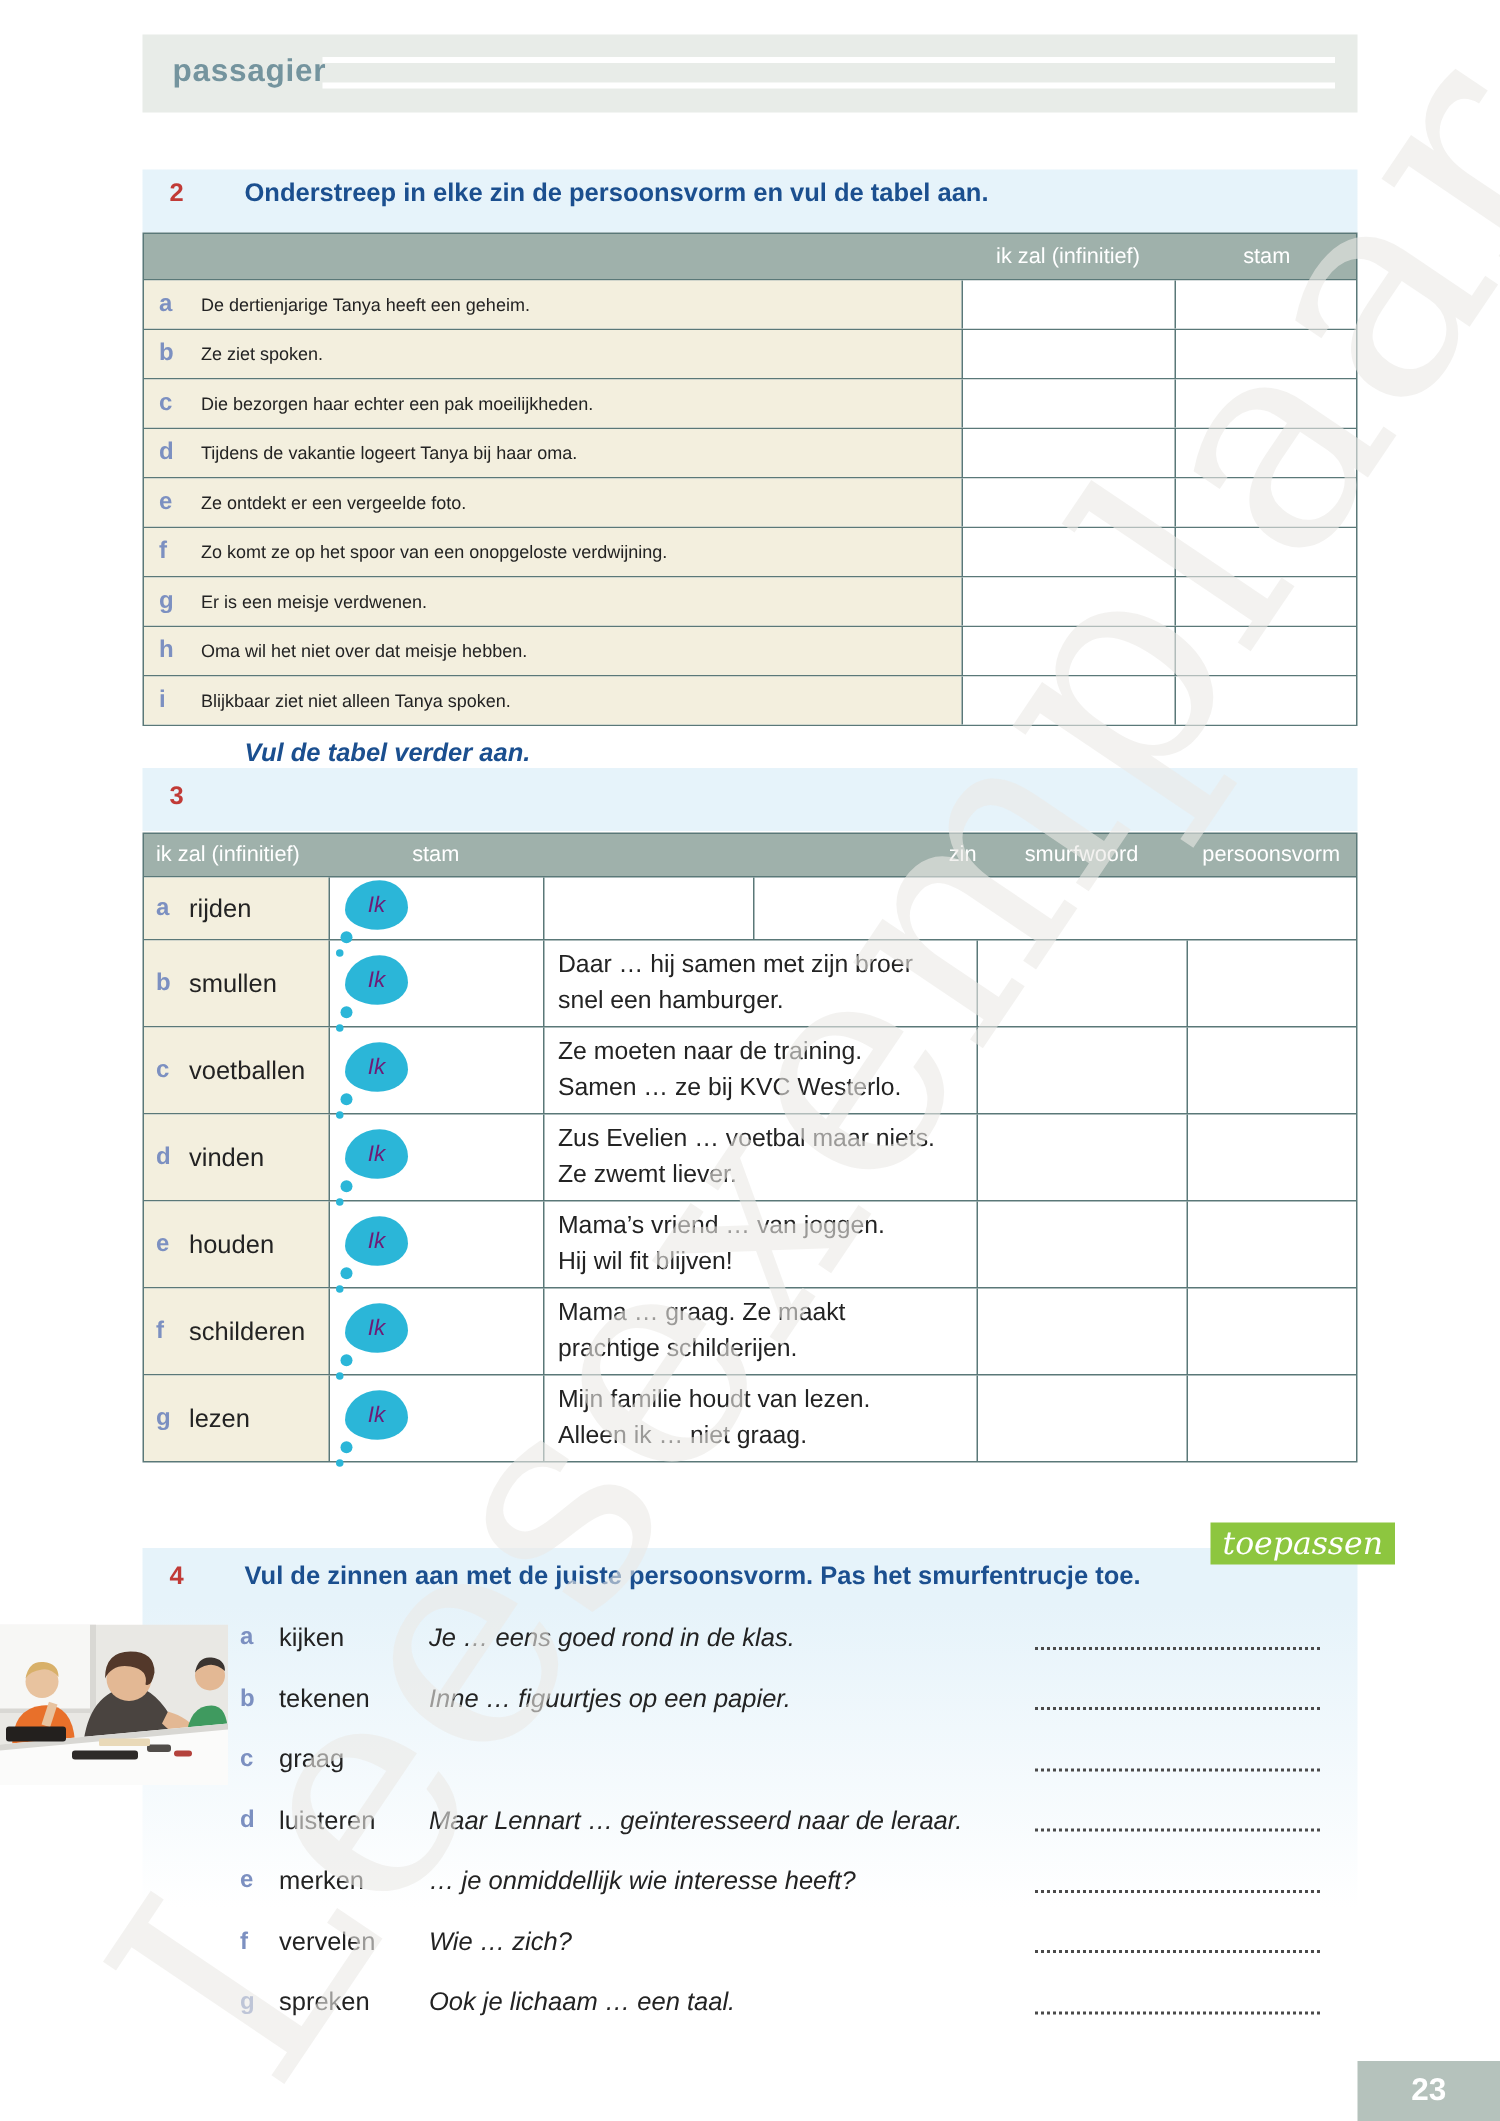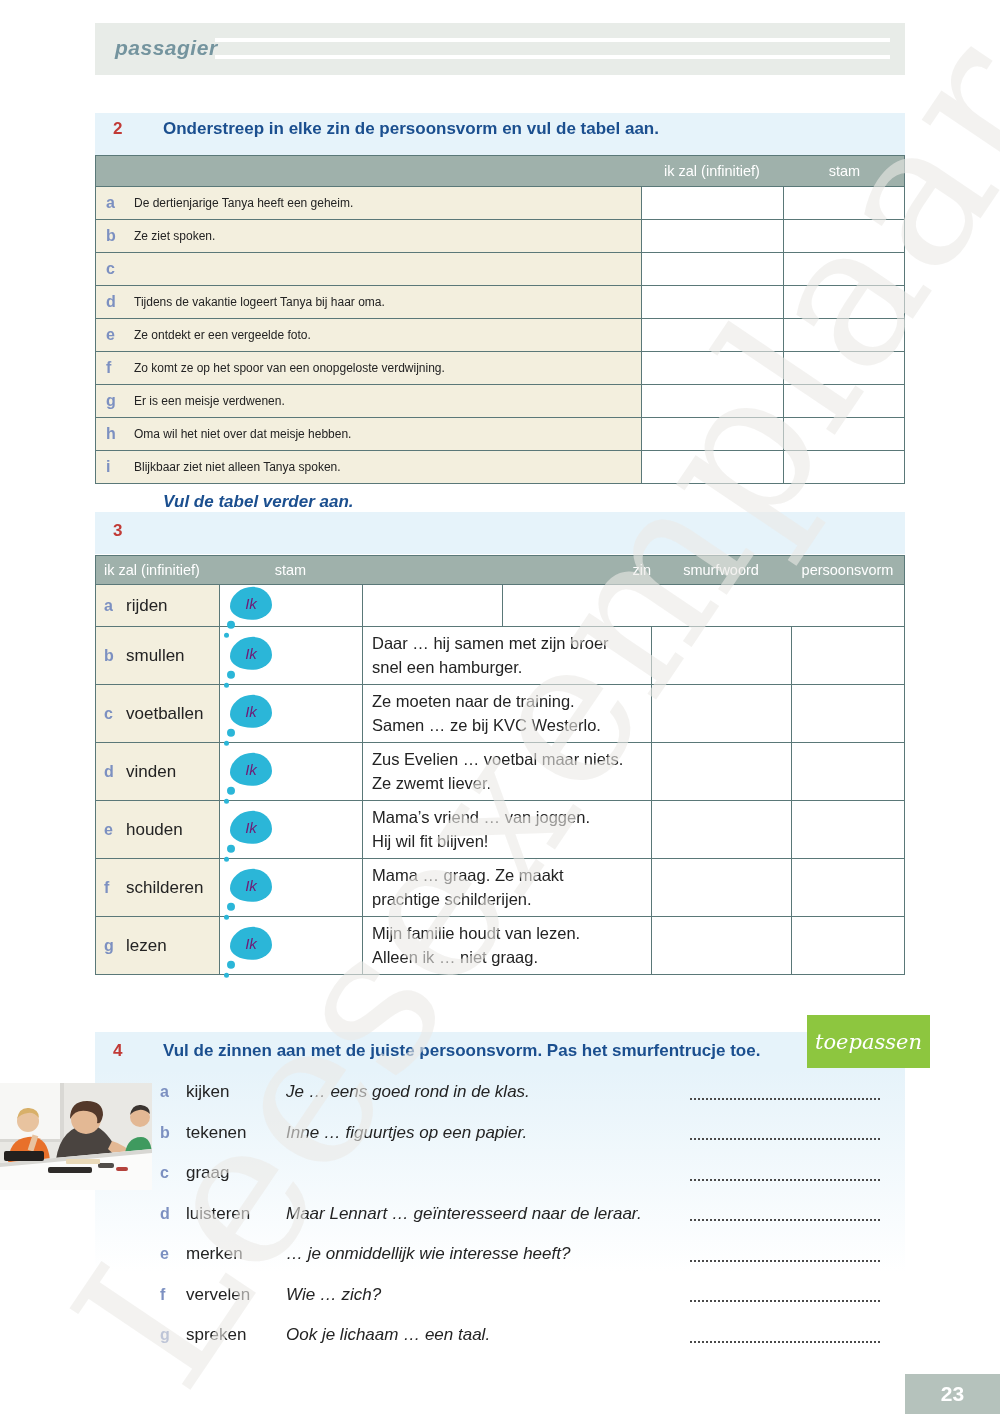--- a/index.html
+++ b/index.html
@@ -13,21 +13,21 @@
   
   .watermark {
     position:absolute; left:30px; top:1295px; z-index:40;
     font-family:"DejaVu Serif", serif; font-size:200px; font-weight:400;
     color:rgba(235,234,230,0.6); white-space:nowrap; letter-spacing:2px;
     transform:rotate(-56deg); transform-origin:0 0; pointer-events:none;
   }
 
   
   .tab-box { position:absolute; left:95px; top:23px; width:810px; height:52px; background:var(--tabBg); }
-  .tab-label { position:absolute; left:20px; top:13px; font-size:21px; font-weight:bold; color:var(--tabText); letter-spacing:0.5px;font-style:italic; }
+  .tab-label { position:absolute; left:20px; top:13px; font-size:21px; font-weight:bold; color:var(--tabText); letter-spacing:0.5px; }
   .wline { position:absolute; left:120px; width:675px; height:4px; background:#fff; }
   .wline.l1 { top:15px; } .wline.l2 { top:32px; }
 
   
   .band { position:absolute; left:95px; width:810px; pointer-events:none; }
   .band2 { top:113px; height:260px; background:linear-gradient(to bottom, #e6f3fa 0, #e6f3fa 42px, rgba(230,243,250,0) 100%); }
   .band3 { top:512px; height:42px; background:#e6f3fa; }
   .band4 { top:1032px; height:240px; background:linear-gradient(to bottom, #e6f3fa 0, #e6f3fa 38px, rgba(230,243,250,0) 100%); }
   .ex-num { position:absolute; left:113px; font-size:17px; font-weight:bold; color:var(--red); }
   .ex-title { position:absolute; left:163px; font-size:17px; font-weight:bold; color:var(--navy); }
@@ -75,21 +75,21 @@
     content:""; position:absolute; left:-3px; bottom:-9px;
     width:8px; height:8px; border-radius:50%; background:var(--cyan);
   }
   .bubble::after {
     content:""; position:absolute; left:-6px; bottom:-18px;
     width:5px; height:5px; border-radius:50%; background:var(--cyan);
   }
 
   
   .badge {
-    position:absolute; left:807px; top:1015px; width:123px; height:53px; z-index:5;
+    position:absolute; left:807px; top:1015px; width:123px; height:28px; z-index:5;
     background:var(--green); color:#fff; font-family:"DejaVu Serif", serif;
     font-style:italic; font-size:21px; display:flex; align-items:center; justify-content:center;
   }
   .ex4-rows { position:absolute; left:160px; top:1072px; width:720px; }
   .ex4-row { display:flex; align-items:center; height:40.5px; }
   .ex4-row .letter { width:26px; flex:0 0 26px; font-size:16px; }
   .ex4-verb { width:100px; flex:0 0 100px; font-size:17px; color:#232323; }
   .ex4-sent { font-size:17px; color:#232323;font-style:italic; }
   .dotline { margin-left:auto; width:190px; height:15px; border-bottom:2px dotted #4a4a4a; }
 
@@ -138,20 +138,21 @@
       <span class="letter">b</span>
       <span class="t2-sent">Ze ziet spoken.</span>
     </div>
     <div class="t2-c2"></div>
     <div class="t2-c3"></div>
   </div>
 
   <div class="t2-row">
     <div class="t2-c1">
       <span class="letter">c</span>
+      <span class="t2-sent">Die bezorgen haar echter een pak moeilijkheden.</span>
     </div>
     <div class="t2-c2"></div>
     <div class="t2-c3"></div>
   </div>
 
   <div class="t2-row">
     <div class="t2-c1">
       <span class="letter">d</span>
       <span class="t2-sent">Tijdens de vakantie logeert Tanya bij haar oma.</span>
     </div>

